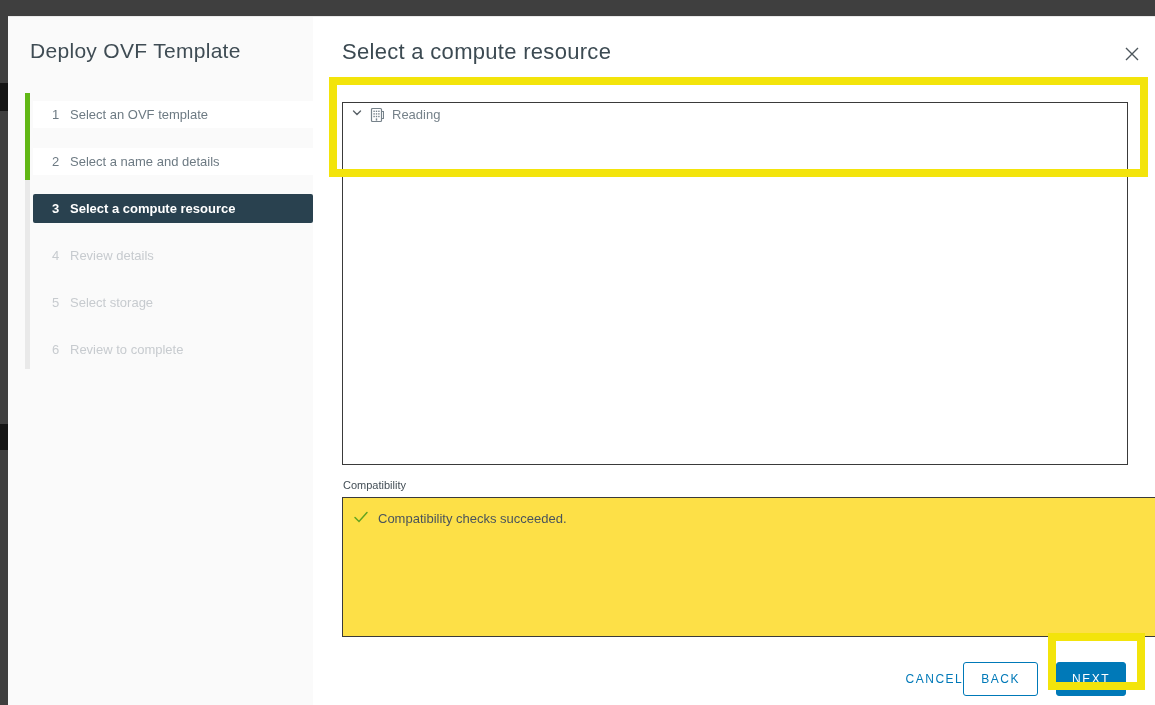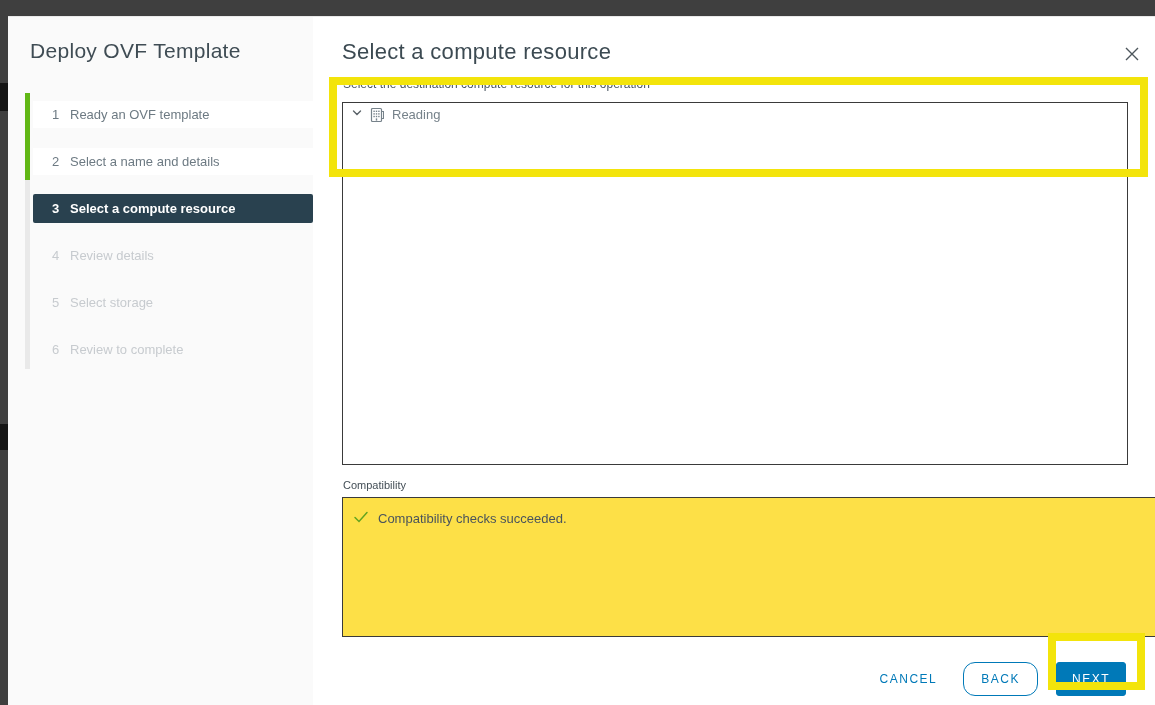--- a/index.html
+++ b/index.html
@@ -95,26 +95,26 @@
   }
 
   
   .footer {
     position:absolute; right:29px; top:645px;
     display:flex; align-items:center;
   }
   .btn-link {
     background:none; border:none; color:#0079b8; font-size:12px;
     letter-spacing:1.5px; font-weight:500; cursor:pointer;
-    margin-right:26px; font-family:"Liberation Sans", sans-serif;
+    font-family:"Liberation Sans", sans-serif;
   }
   .btn-outline {
     background:#fff; border:1px solid #0079b8; color:#0079b8;
     font-size:12px; letter-spacing:1.5px; font-weight:500;
-    border-radius:12px; padding:9px 17px; cursor:pointer; margin-right:18px;
+    border-radius:3px; padding:9px 17px; cursor:pointer; margin-right:18px;
     font-family:"Liberation Sans", sans-serif;
   }
   .btn-primary {
     background:#0079b8; border:1px solid #0079b8; color:#fff;
     font-size:12px; letter-spacing:1.5px; font-weight:normal;
     border-radius:3px; padding:9px 15px; cursor:pointer;
     font-family:"Liberation Sans", sans-serif;
   }
 
   
@@ -133,21 +133,21 @@
 
 <div class="dialog">
 
   <div class="sidebar">
     <div class="wizard-title">Deploy OVF Template</div>
     <div class="step-bar green"></div>
     <div class="step-bar gray"></div>
 
     <div class="step completed" id="step1">
       <span class="num">1</span>
-      <span>Ready an OVF template</span>
+      <span>Select an OVF template</span>
     </div>
     <div class="step completed" id="step2">
       <span class="num">2</span>
       <span>Select a name and details</span>
     </div>
     <div class="step active" id="step3">
       <span class="num">3</span>
       <span>Select a compute resource</span>
     </div>
     <div class="step disabled" id="step4">
@@ -159,21 +159,20 @@
       <span>Select storage</span>
     </div>
     <div class="step disabled" id="step6">
       <span class="num">6</span>
       <span>Review to complete</span>
     </div>
   </div>
 
   <div class="main">
     <div class="panel-heading">Select a compute resource</div>
-    <div class="panel-subheading">Select the destination compute resource for this operation</div>
 
     <button class="close-btn" aria-label="Close">
       <span>
         <svg width="18" height="18" viewBox="0 0 18 18">
           <path d="M3 3 L15 15 M15 3 L3 15" stroke="#4d565c" stroke-width="1.4" fill="none"></path>
         </svg>
       </span>
     </button>
 
     <div class="tree-box">

